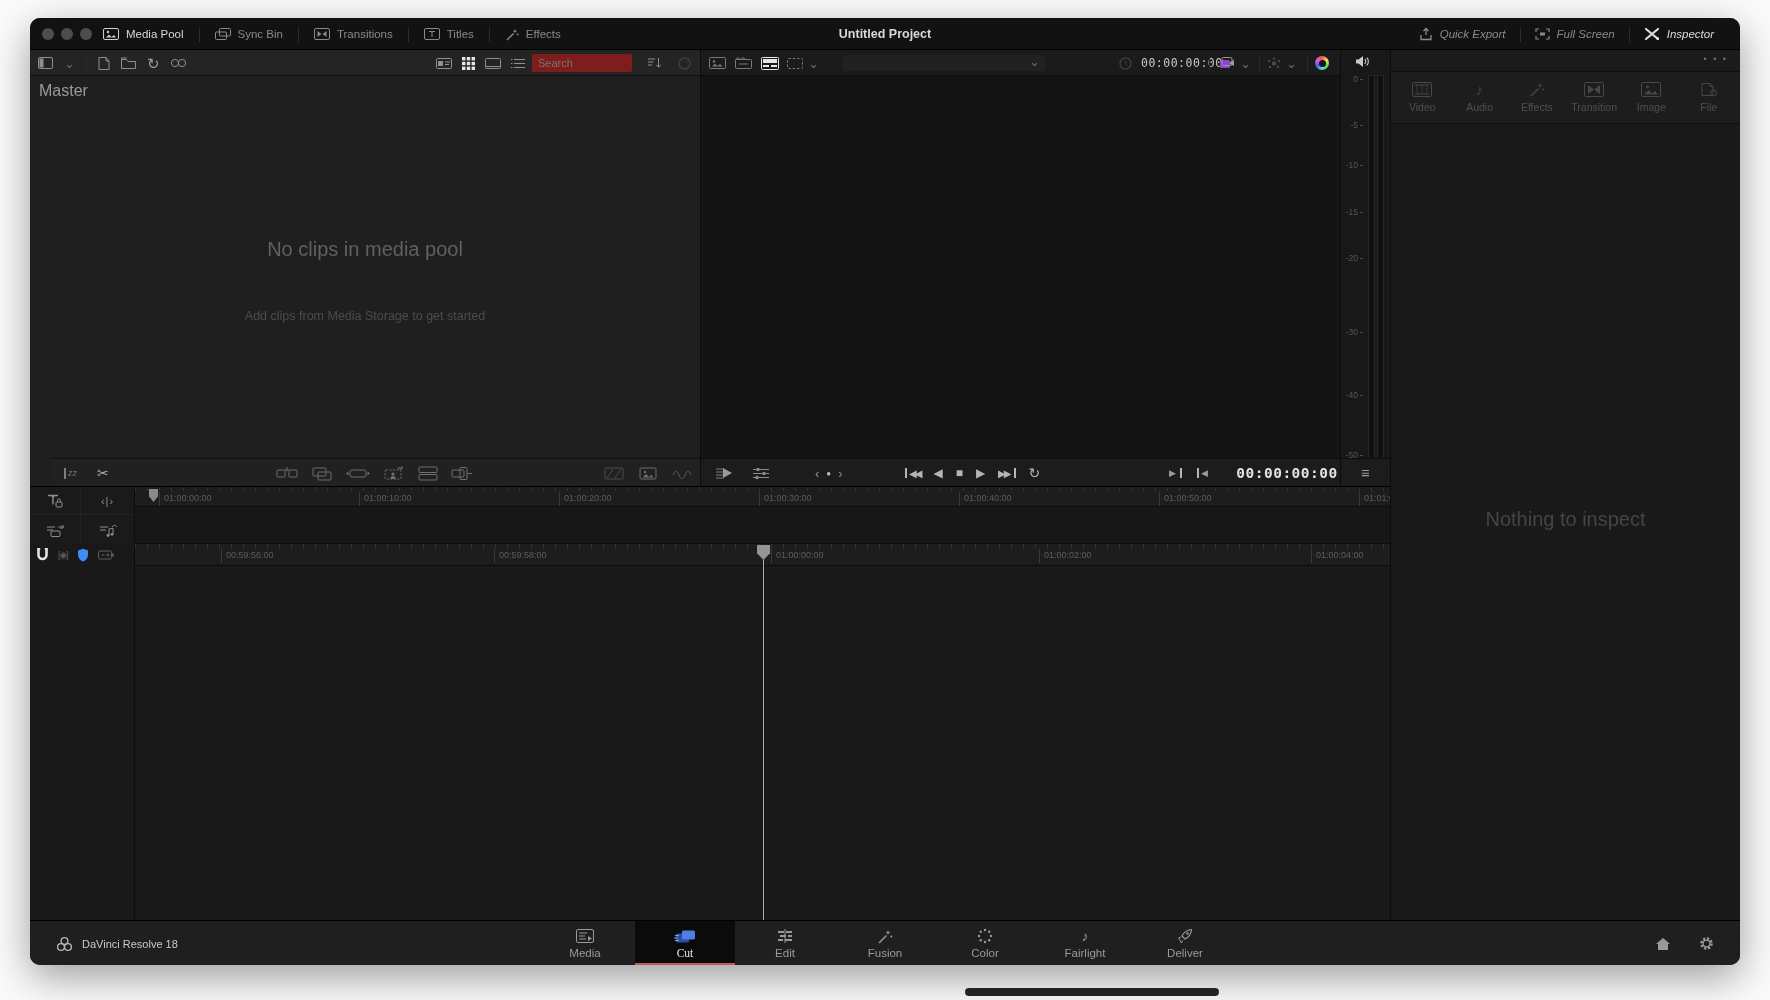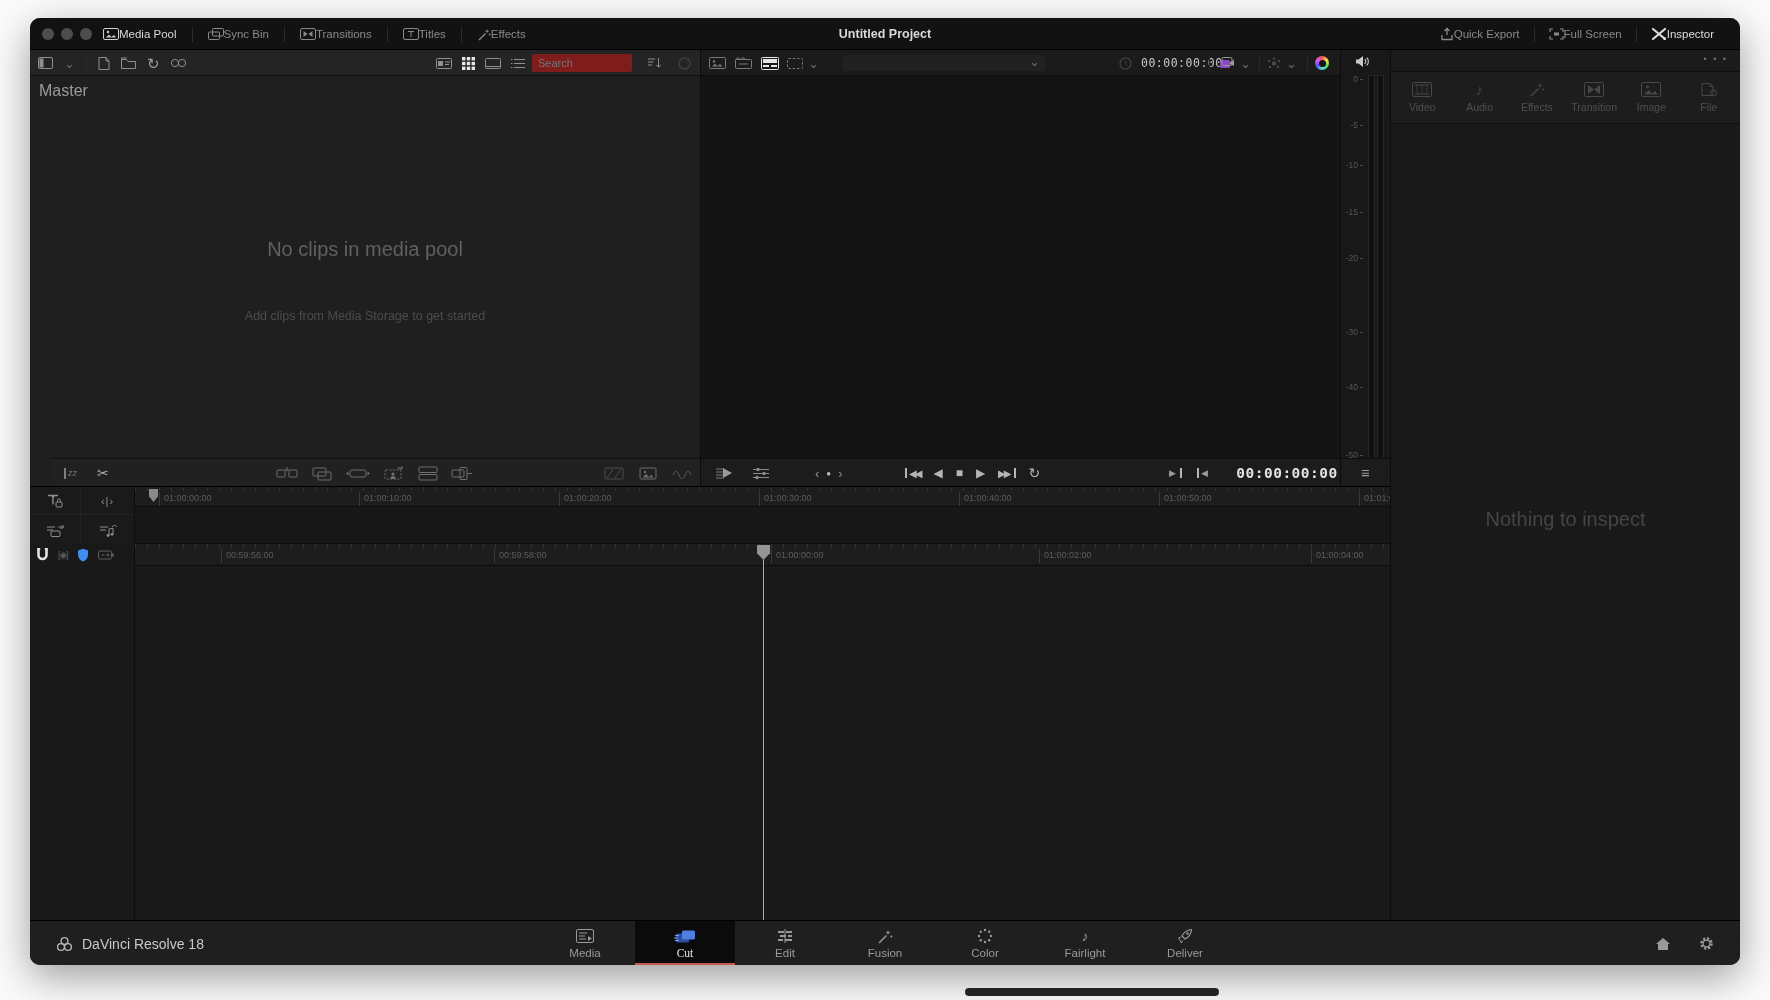--- a/index.html
+++ b/index.html
@@ -4,26 +4,26 @@
 <style>
   * { margin:0; padding:0; box-sizing:border-box; }
   html,body { width:1770px; height:1000px; background:#fbfbfb; font-family:"Liberation Sans", sans-serif; overflow:hidden; }
   .window { position:absolute; left:30px; top:18px; width:1710px; height:947px; background:#191919; border-radius:10px; overflow:hidden; box-shadow:0 12px 40px rgba(0,0,0,.38); }
 
   
   .titlebar { position:absolute; left:0; top:0; width:100%; height:32px; background:#121212; border-bottom:1px solid #000; }
   .lights { position:absolute; left:12px; top:0; height:32px; display:flex; align-items:center; gap:7px; }
   .light { width:12px; height:12px; border-radius:50%; background:#4d4d4d; }
   .tb-left { position:absolute; left:58px; top:0; height:32px; display:flex; align-items:center; }
-  .tb-tab { display:flex; align-items:center; padding:0 15px; height:32px; font-size:11.5px; color:#8a8a8a; cursor:default; }
+  .tb-tab { display:flex; align-items:center; gap:7px; padding:0 15px; height:32px; font-size:11.5px; color:#8a8a8a; cursor:default; }
   .tb-tab.active { color:#d8d8d8; }
   .tb-div { width:1px; height:15px; background:#2c2c2c; }
   .tb-title { position:absolute; left:0; right:0; top:0; height:32px; display:flex; align-items:center; justify-content:center; color:#d9d9d9; font-size:12.5px; font-weight:700; pointer-events:none; }
   .tb-right { position:absolute; right:12px; top:0; height:32px; display:flex; align-items:center; }
-  .tb-right .tb-tab { padding:0 14px; }
+  .tb-right .tb-tab { padding:0 14px;font-style:italic; }
   .tb-right .tb-tab.hl { color:#dcdcdc; }
 
   
   .mediapool { position:absolute; left:0; top:32px; width:670px; height:436px; background:#1f1f1f; }
   .mp-toolbar { position:absolute; left:0; top:0; width:100%; height:26px; background:#242424; border-bottom:1px solid #101010; }
   .mp-tb-left { position:absolute; left:8px; top:0; height:26px; display:flex; align-items:center; gap:11px; }
   .mp-views { position:absolute; left:406px; top:0; height:26px; display:flex; align-items:center; gap:10px; }
   .search { position:absolute; left:502px; top:4px; width:100px; height:18px; background:#7f1d1d; border:none; color:#9a9a9a; font-size:11px; padding-left:6px; font-family:"Liberation Sans", sans-serif; outline:none; border-radius:2px; }
   .search::placeholder { color:#777; }
   .mp-sort { position:absolute; left:618px; top:0; height:26px; display:flex; align-items:center; }
@@ -97,21 +97,21 @@
     background:repeating-linear-gradient(90deg,#333 0 1px,transparent 1px 12px); }
   .rlab { position:absolute; top:5px; font-size:9px; color:#5d5d5d; border-left:1px solid #3a3a3a; padding-left:4px; height:14px; line-height:12px; white-space:nowrap; }
   .upper-strip { position:absolute; left:105px; top:20px; width:1255px; height:37px; background:#171717; border-bottom:1px solid #0c0c0c; }
   .track-area { position:absolute; left:105px; top:79px; right:0; bottom:0; background:#191919; }
   .pin { position:absolute; left:14px; top:2px; width:9px; height:13px; background:#8a8a8a; clip-path:polygon(0 0,100% 0,100% 55%,50% 100%,0 55%); }
   .ph-marker { position:absolute; left:727px; top:58px; width:13px; height:15px; background:#949494; clip-path:polygon(0 0,100% 0,100% 55%,50% 100%,0 55%); z-index:3; }
   .ph-line { position:absolute; left:733px; top:71px; bottom:0; width:1px; background:#ababab; z-index:2; }
 
   
   .bottombar { position:absolute; left:0; top:902px; width:100%; height:45px; background:#1f1f1f; border-top:1px solid #000; }
-  .brand { position:absolute; left:26px; top:0; height:45px; display:flex; align-items:center; gap:9px; color:#c9c9c9; font-size:14px; }
+  .brand { position:absolute; left:26px; top:0; height:45px; display:flex; align-items:center; gap:9px; color:#c9c9c9; font-size:11px; }
   .pages { position:absolute; left:505px; top:0; width:700px; height:45px; display:flex; }
   .page { width:100px; height:45px; display:flex; flex-direction:column; align-items:center; justify-content:center; gap:3px; font-size:11.5px; color:#9a9a9a; }
   .page .pi { height:16px; display:flex; align-items:center; color:#9a9a9a; font-size:14px; }
   .page.active { background:#0b0b0b; border-bottom:3px solid #c4574e; color:#ececec; padding-top:3px;font-family:Liberation Serif, serif; }
   .bb-right { position:absolute; right:26px; top:0; height:45px; display:flex; align-items:center; gap:28px; }
 
   .home-indicator { position:absolute; left:965px; top:988px; width:254px; height:8px; border-radius:4px; background:#222; }
 
   .glyph { color:#9a9a9a; font-size:13px; line-height:1; }
   .dim { color:#6e6e6e; }
@@ -524,21 +524,21 @@
           <path d="M1 4.5h2.5L8 1v11L3.5 8.5H1z" fill="#c9c9c9"></path>
           <path d="M10 4.5c1 1 1 3 0 4M12 3c1.8 1.8 1.8 5.2 0 7" fill="none" stroke="#c9c9c9" stroke-width="1.1" stroke-linecap="round"></path>
         </svg>
       </span>
     <span class="mtick" style="top:24px">0</span>
     <span class="mtick" style="top:70px">-5</span>
     <span class="mtick" style="top:110px">-10</span>
     <span class="mtick" style="top:157px">-15</span>
     <span class="mtick" style="top:203px">-20</span>
     <span class="mtick" style="top:277px">-30</span>
-    <span class="mtick" style="top:332px">-40</span>
+    <span class="mtick" style="top:340px">-40</span>
     <span class="mtick" style="top:400px">-50</span>
     <span class="mbar" style="left:27px"></span>
     <span class="mbar" style="left:36px"></span>
     <div class="m-menu">≡</div>
   </div>
 
   <div class="inspector">
     <div class="insp-head">
       <span class="insp-dots">• • •</span>
     </div>

